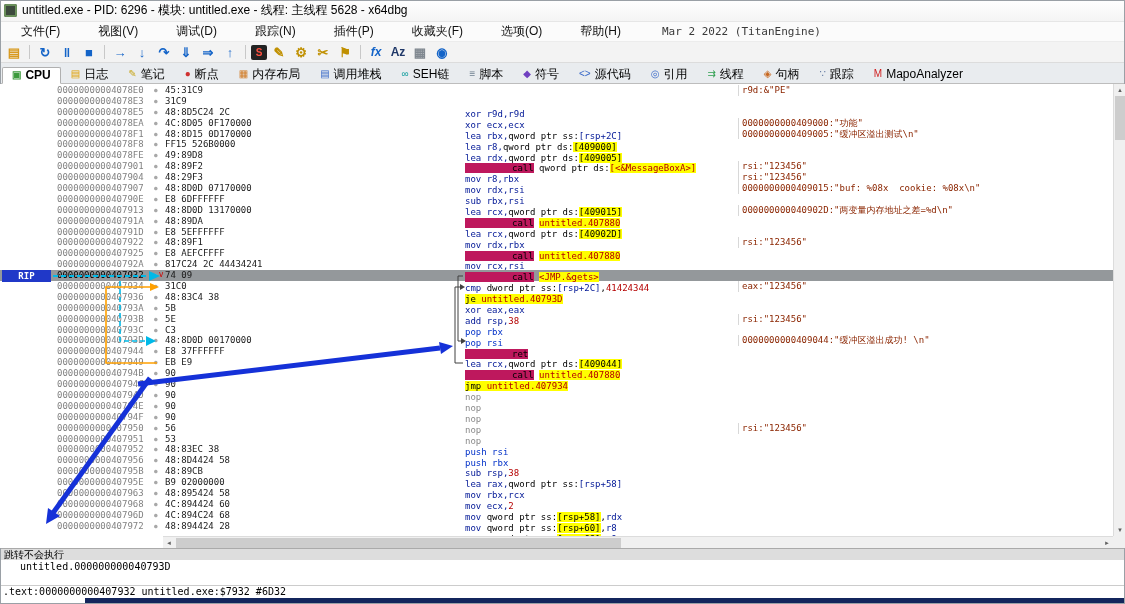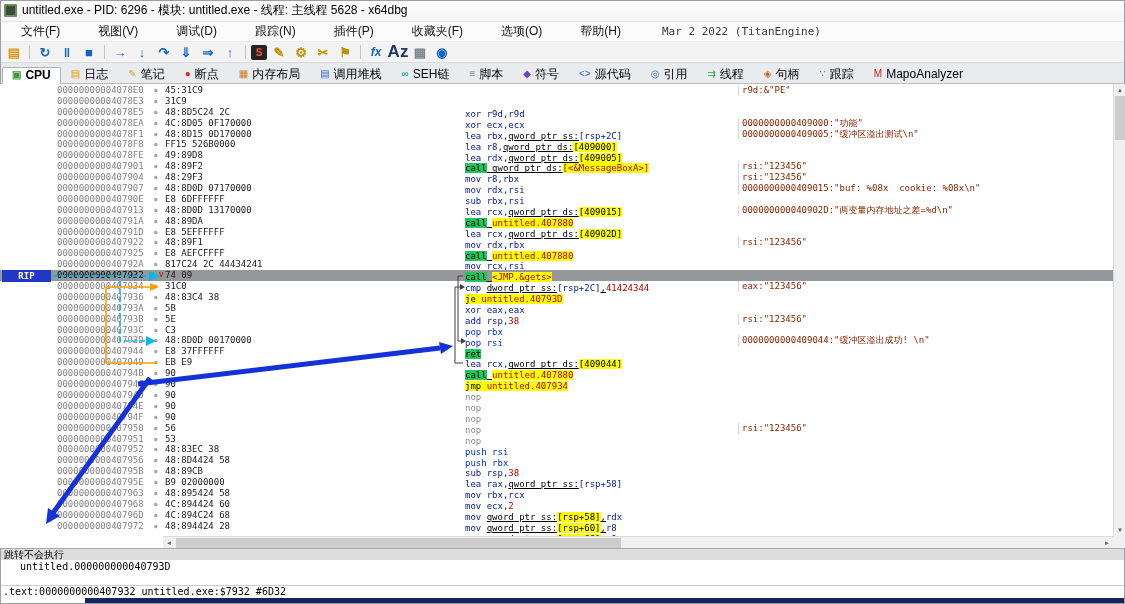--- a/index.html
+++ b/index.html
@@ -22,21 +22,21 @@
   .menu-right { margin-left:14px; font-family:"DejaVu Sans Mono",monospace; font-size:11px; color:#3a3a3a;padding-left:8px; }
 
   
   .toolbar { height:21px; display:flex; align-items:center; background:#f3f3f3;
              border-bottom:1px solid #dcdcdc; padding-left:4px; gap:2px; }
   .tb-btn { width:20px; height:18px; display:flex; align-items:center; justify-content:center;
             font-size:13px; font-weight:bold; }
   .tb-sep { width:1px; height:14px; background:#c8c8c8; margin:0 3px; }
   .tb-sbox { background:#232323; color:#ff5040; font-size:10px; width:16px; height:15px; border-radius:2px; }
   .tb-fx { font-style:italic; font-size:12px; }
-  .tb-text { font-size:17px; }
+  .tb-text { font-size:12px; }
 
   
   .tab-bar { height:21px; display:flex; align-items:flex-end; background:#e9ecef;
              border-bottom:1px solid #bdbdbd; padding-left:2px; font-size:12px; }
   .tab { display:flex; align-items:center; gap:4px; padding:1px 9px 2px; height:17px;
          border:1px solid transparent; color:#000; }
   .tab.selected { background:#fff; border:1px solid #b0b0b0; border-bottom:1px solid #fff;
                   margin-bottom:-1px; border-radius:2px 2px 0 0; font-weight:bold; }
   .tab-icon { font-size:10px; line-height:10px; }
 
@@ -48,23 +48,23 @@
   .c-addr { width:94px; margin-left:57px; color:#828282; flex:none; }
   .c-dot  { width:14px; flex:none; color:#a8a8a8; font-size:6px; padding-left:3px; overflow:visible; }
   .jmark  { color:#d00000; font-size:8px; font-style:normal; margin-left:1px; }
   .c-bytes{ width:300px; flex:none; color:#1a1a1a; }
   .c-instr{ width:273px; flex:none;margin-top:48px; }
   .c-cmt  { flex:1; border-left:1px solid #d8d8d8; padding-left:3px; color:#8b2500; }
   .row.sel { background:#94989b; }
   .row.sel .c-addr { color:#000; }
   .row.sel .c-cmt { border-left-color:#94989b; }
   .t-mn { color:#001796; }
-  .t-pl { color:#000;text-decoration:underline; }
+  .t-pl { color:#000; }
   .t-im { color:#b40000; }
-  .t-call { background:#22c55e; color:#000; }
+  .t-call { background:#be185d; color:#000;padding-left:47px; }
   .t-tgt  { background:#ffff00; color:#b40000; }
   .t-tgtk { background:#ffff00; color:#000; }
   .t-nop { color:#8a8a8a; }
   .t-pp { color:#0030c8; }
 
   #overlay { position:absolute; left:0; top:0; z-index:3; pointer-events:none; }
   .cyan-dash { stroke:#00b9e8; stroke-width:1.6; fill:none; stroke-dasharray:5,3; }
   .thick { stroke-width:2.2; }
   .orange { stroke:#ffa000; stroke-width:1.6; fill:none; }
   .dark { stroke:#404040; stroke-width:1; fill:none; }

